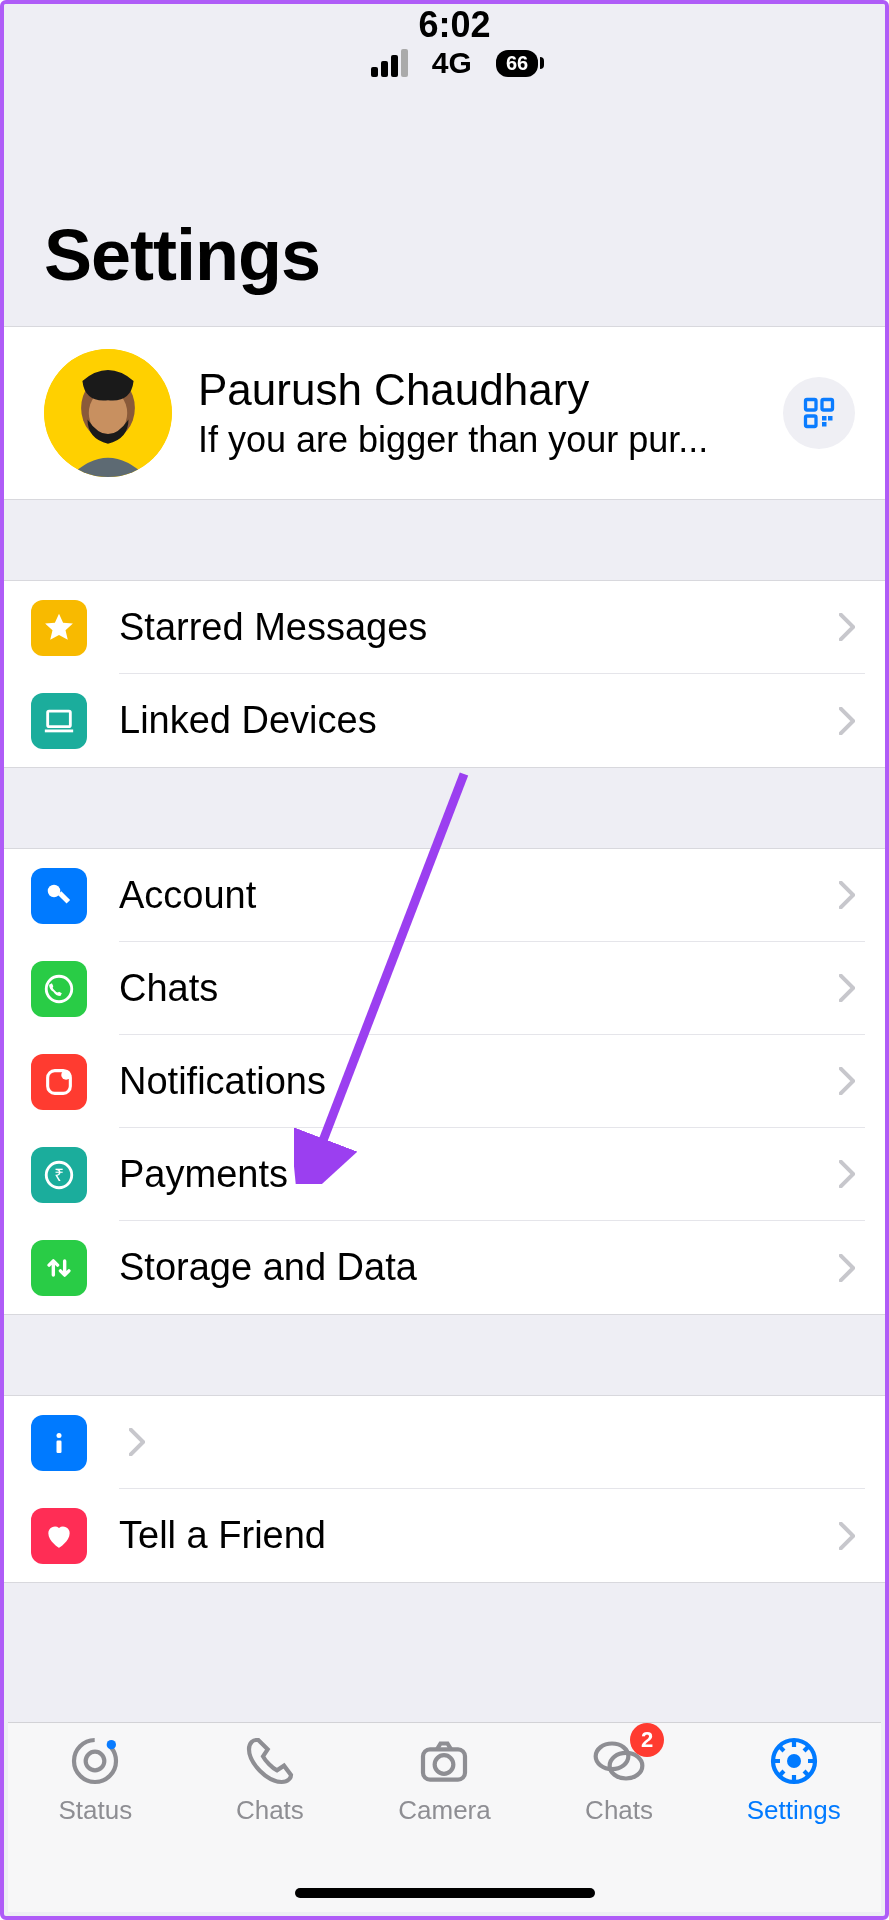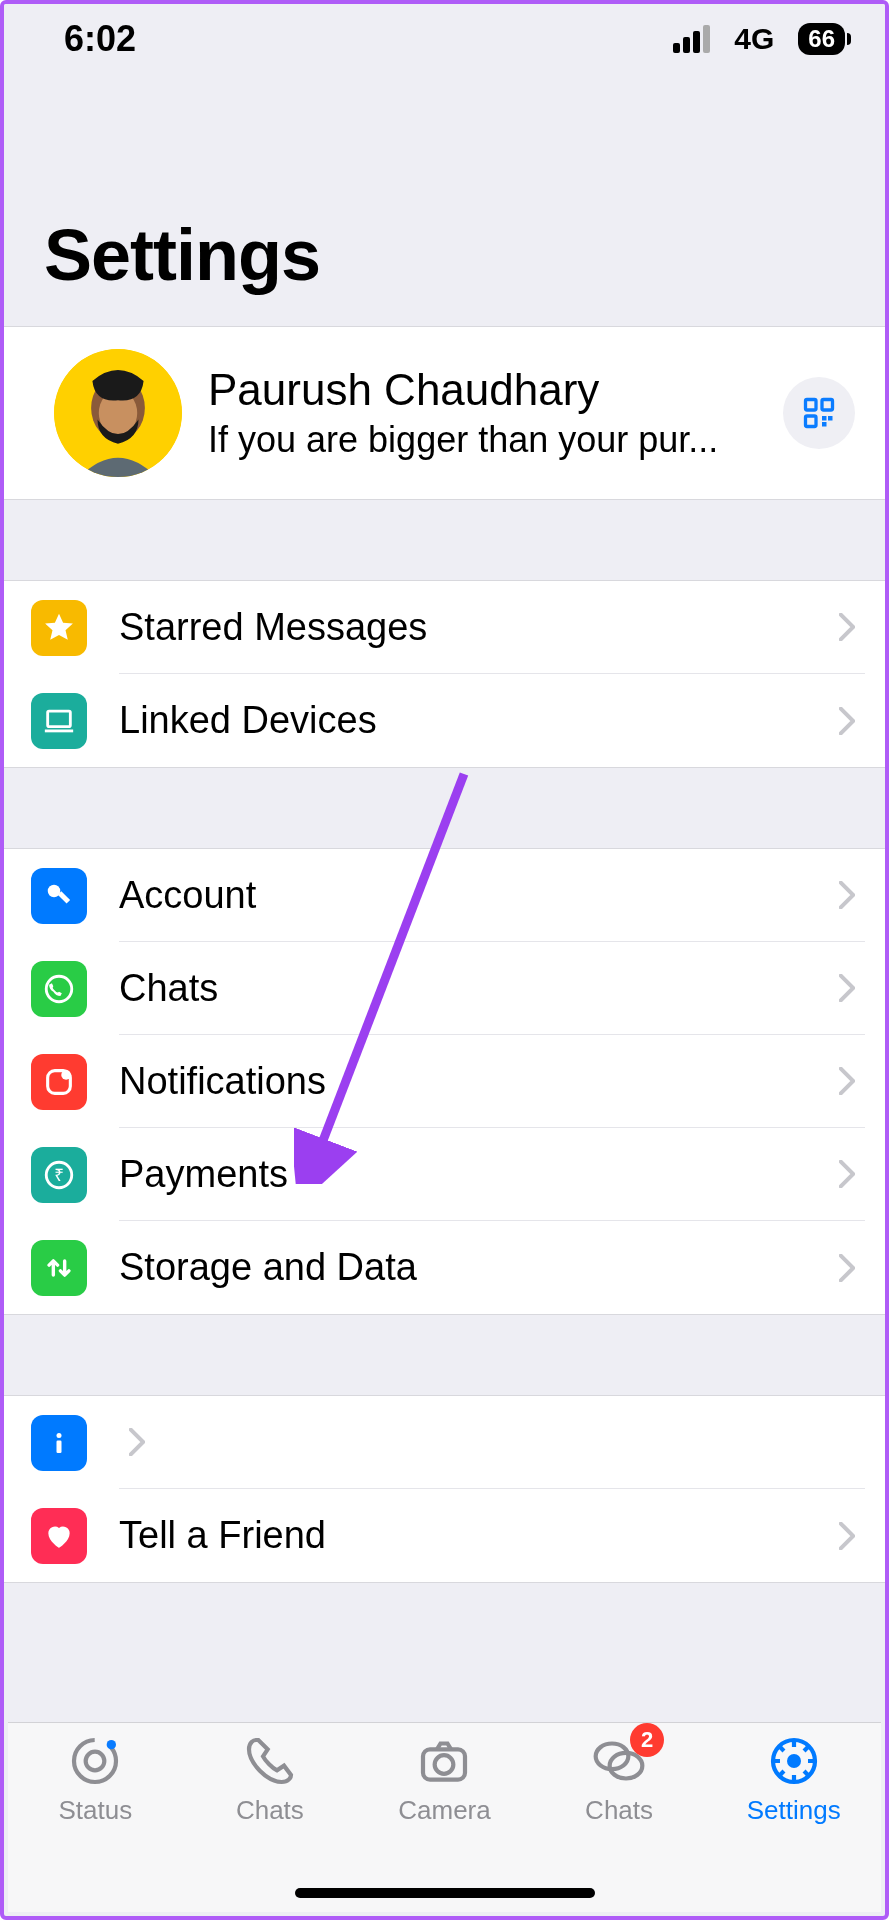--- a/index.html
+++ b/index.html
@@ -12,33 +12,34 @@
     position:relative;
     overflow:hidden;
   }
 
   
   .status-bar{
     height:70px;
     display:flex; align-items:center; justify-content:space-between;
     padding:0 40px 0 60px;
     background:#eeeef4;
+    flex-direction:column;
   }
   .sb-time{font-size:36px; font-weight:700;}
   .sb-right{display:flex; align-items:center; gap:24px;}
   .sb-signal{display:flex; align-items:flex-end; gap:3px; height:28px;}
   .sb-signal span{width:7px; background:#000; border-radius:2px;}
   .sb-signal span:nth-child(1){height:10px;}
   .sb-signal span:nth-child(2){height:16px;}
   .sb-signal span:nth-child(3){height:22px;}
   .sb-signal span:nth-child(4){height:28px; background:#aaa;}
   .sb-net{font-size:30px; font-weight:600;}
   .sb-batt{
     background:#000; color:#fff; border-radius:12px;
-    padding:2px 10px 2px 10px; font-size:24px; font-weight:700;
+    padding:2px 10px 2px 10px; font-size:20px; font-weight:700;
     position:relative;
   }
   .sb-batt::after{
     content:""; position:absolute; right:-6px; top:50%; transform:translateY(-50%);
     width:4px; height:12px; background:#000; border-radius:0 4px 4px 0;
   }
 
   
   .header{ padding:140px 0 30px 40px; background:#eeeef4;}
   .header h1{ font-size:72px; font-weight:800; letter-spacing:-1px;}
@@ -49,21 +50,20 @@
     border-top:1px solid #d8d8dd;
     border-bottom:1px solid #d8d8dd;
   }
   .gap{ height:80px; background:#eeeef4;}
 
   
   .profile-row{
     display:flex; align-items:center;
     padding:22px 30px 22px 40px;
     gap:26px;
-    margin-left:10px;
   }
   .avatar{
     width:128px; height:128px; border-radius:50%;
     background:#ffd000;
     display:flex; align-items:flex-end; justify-content:center;
     overflow:hidden;
     flex-shrink:0;
   }
   .avatar svg{width:100%;height:100%;}
   .profile-texts{flex:1; min-width:0;}

